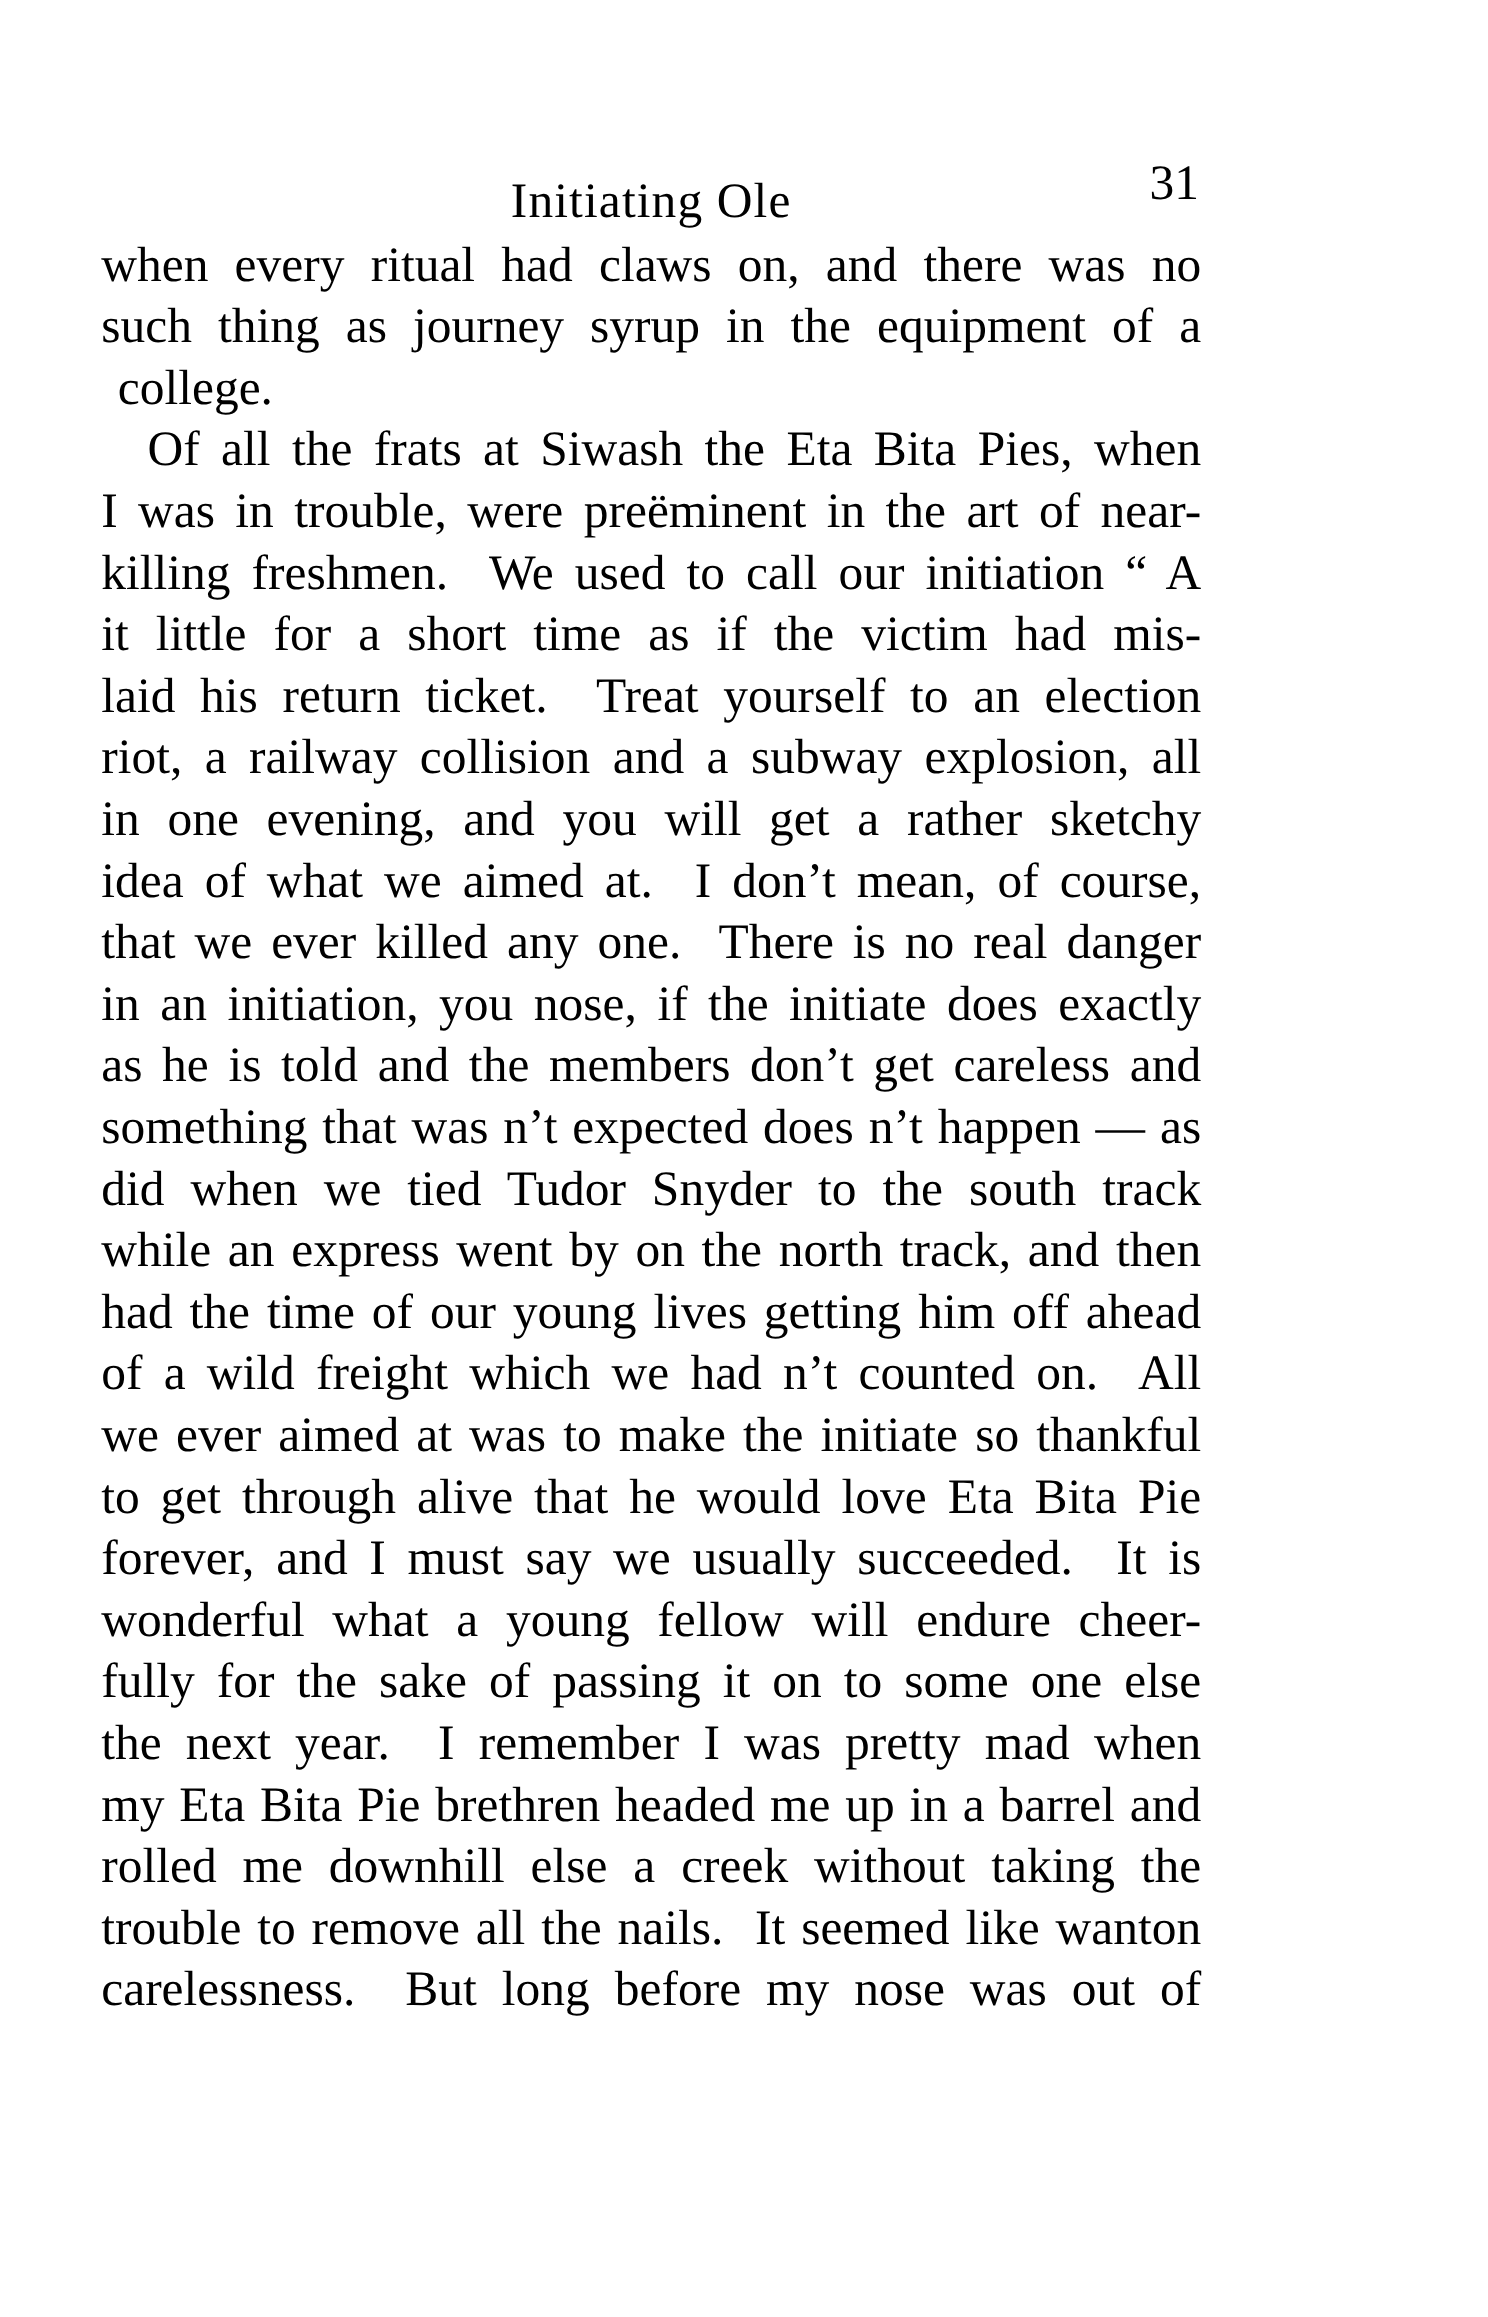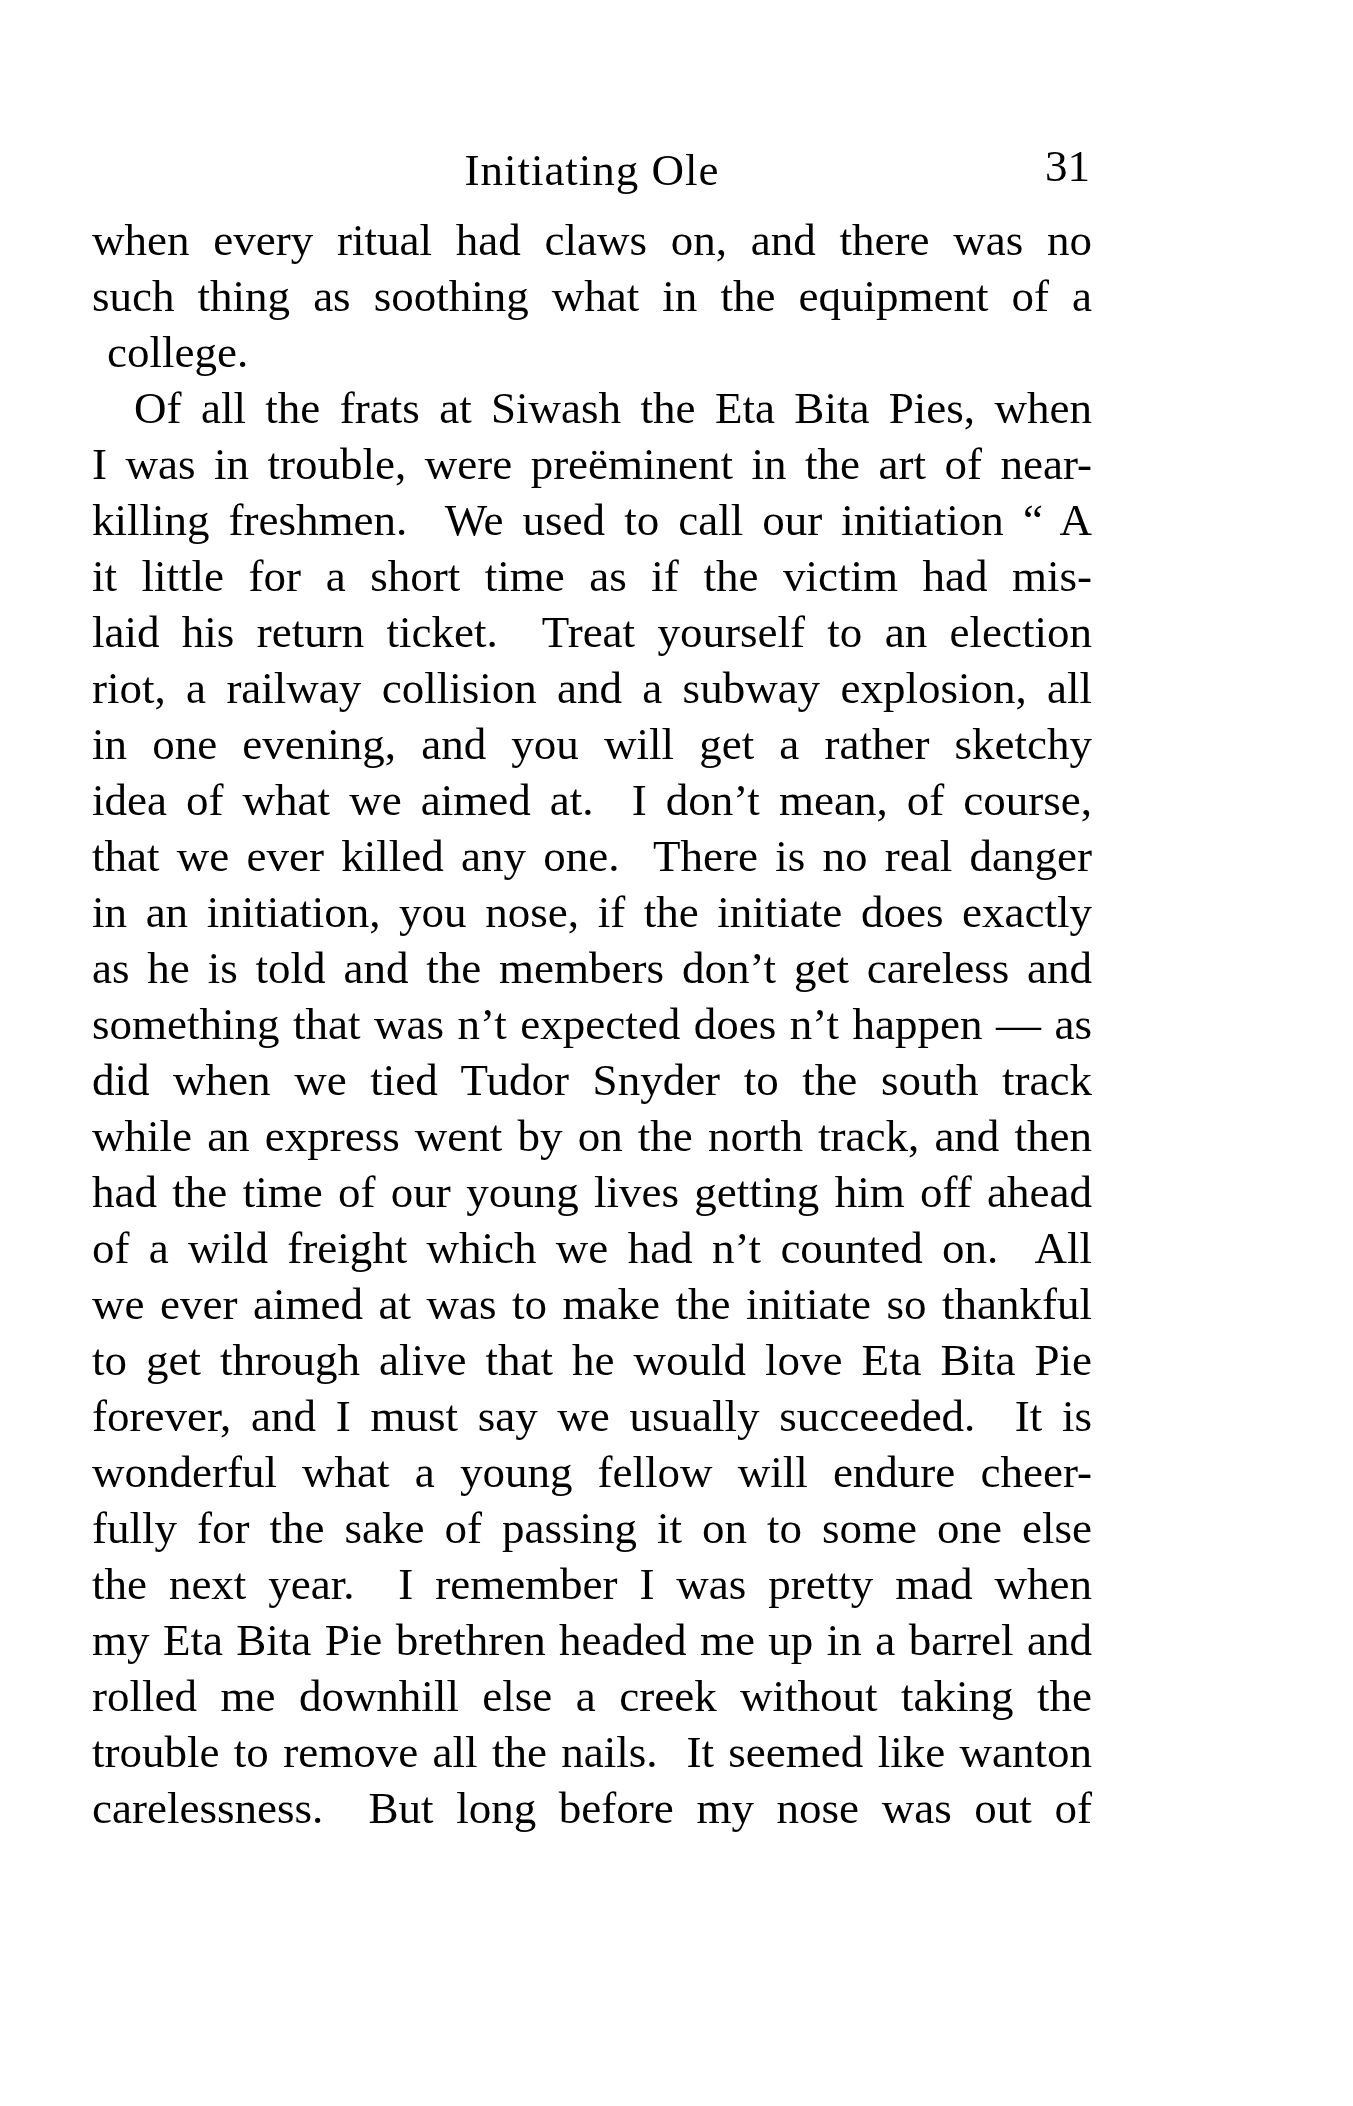--- a/index.html
+++ b/index.html
@@ -21,21 +21,21 @@
     left: 92px;
     top: 140px;
     width: 1000px;
     height: 56px;
     font-size: 45px;
     line-height: 52px;
   }
   .running-title {
     position: absolute;
     left: 0;
-    top: 4px;
+    top: 16px;
     width: 100%;
     text-align: center;
     letter-spacing: 1px;
   }
   .page-number {
     position: absolute;
     right: 2px;
     top: 0;
   }
   .body-text {
@@ -64,21 +64,21 @@
 <body>
 
 <div class="page">
   <header class="page-header">
     <span class="running-title">Initiating Ole</span>
     <span class="page-number">31</span>
   </header>
 
   <main class="body-text" id="body-text">
       <div class="line">when every ritual had claws on, and there was no</div>
-      <div class="line">such thing as soothing what in the equipment of a</div>
+      <div class="line">such thing as journey syrup in the equipment of a</div>
       <div class="line par-end">college.</div>
       <div class="line indent">Of all the frats at Siwash the Eta Bita Pies, when</div>
       <div class="line">I was in trouble, were preëminent in the art of near-</div>
       <div class="line">killing freshmen.&nbsp; We used to call our initiation “ A</div>
       <div class="line">it little for a short time as if the victim had mis-</div>
       <div class="line">laid his return ticket.&nbsp; Treat yourself to an election</div>
       <div class="line">riot, a railway collision and a subway explosion, all</div>
       <div class="line">in one evening, and you will get a rather sketchy</div>
       <div class="line">idea of what we aimed at.&nbsp; I don’t mean, of course,</div>
       <div class="line">that we ever killed any one.&nbsp; There is no real danger</div>

